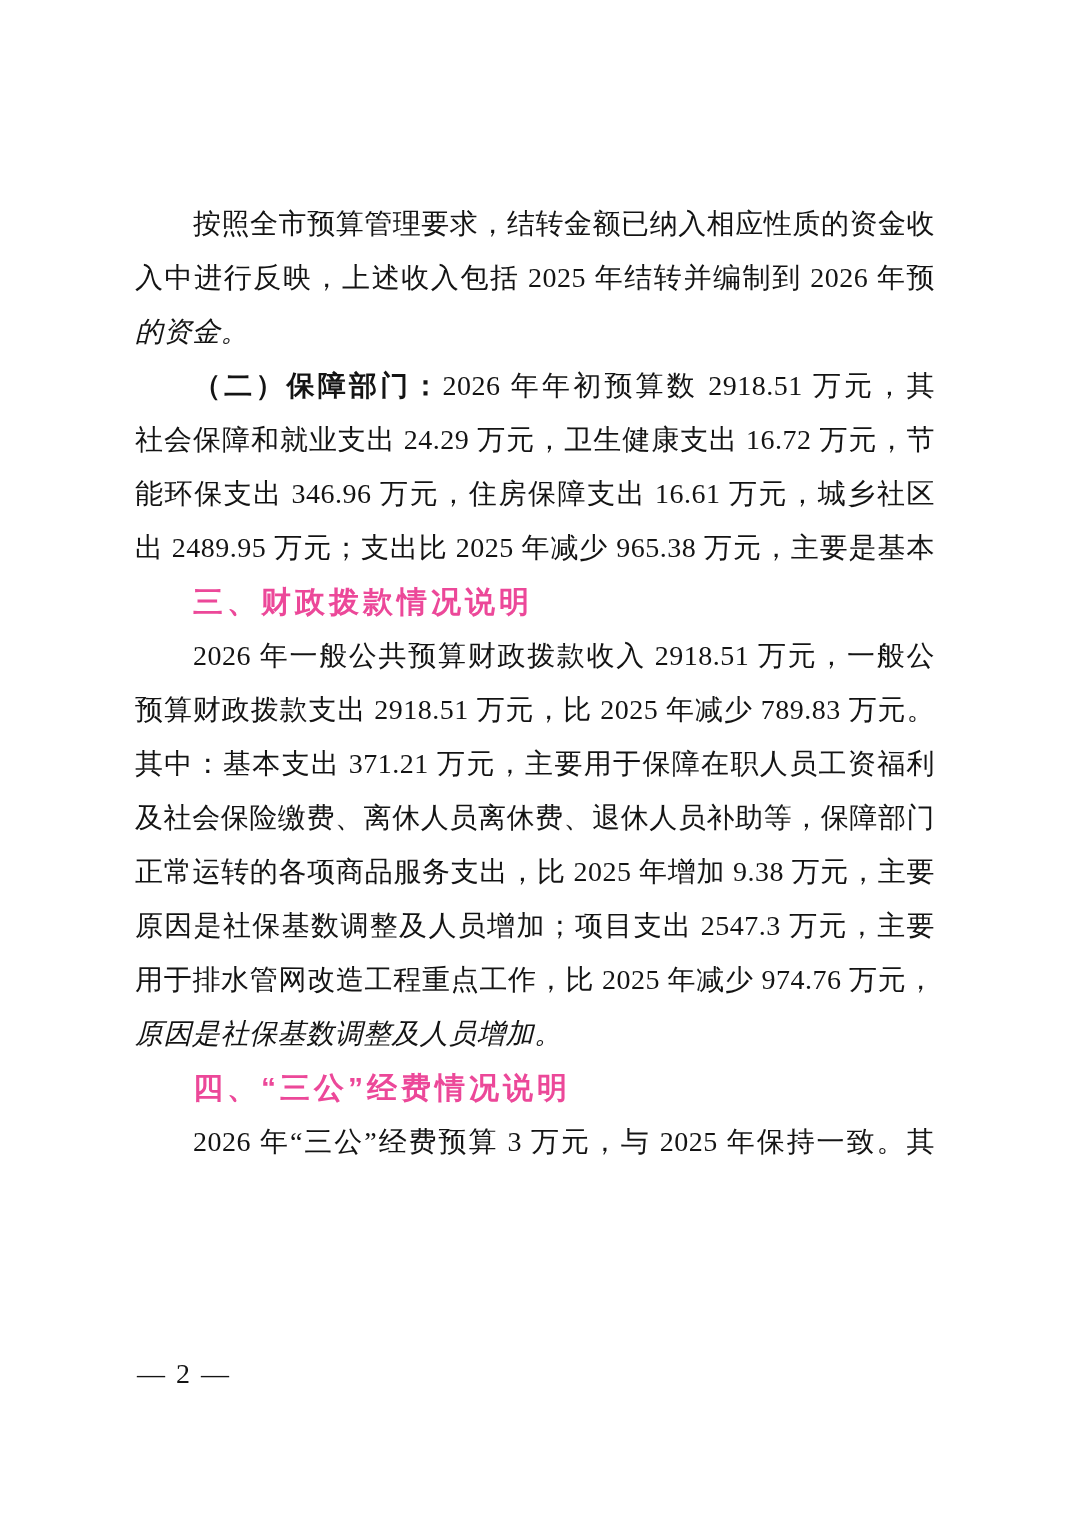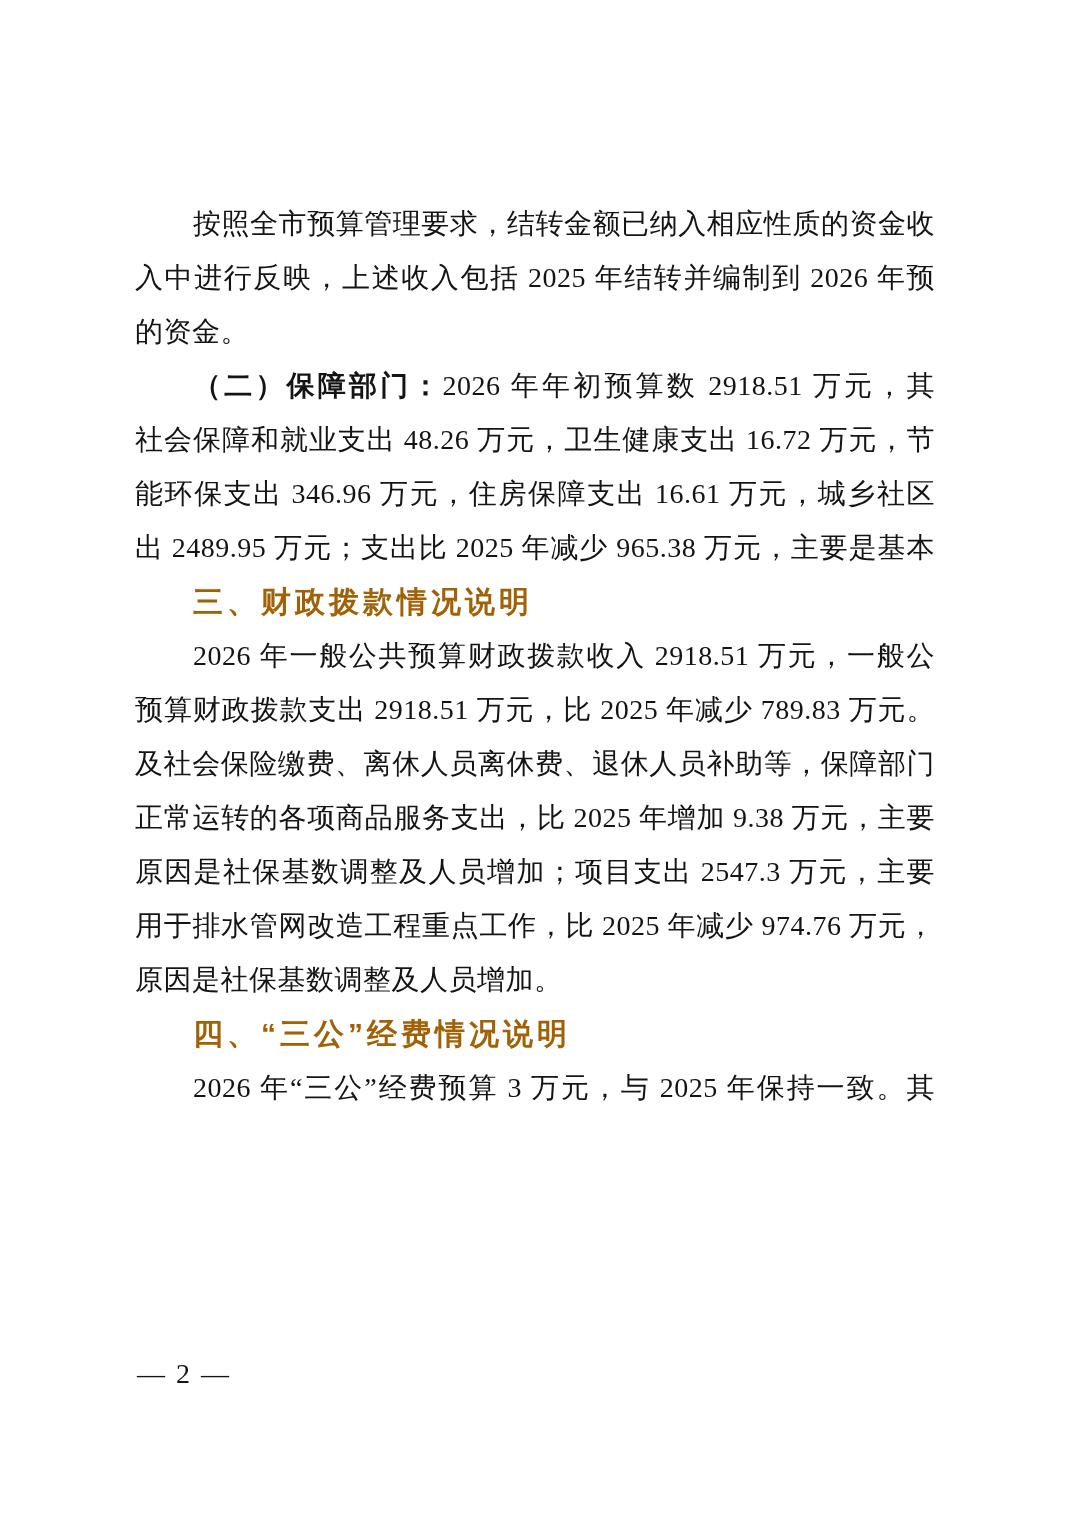--- a/index.html
+++ b/index.html
@@ -23,30 +23,30 @@
   }
   .line {
     font-size: 28px;
     line-height: 54px;
     height: 54px;
     overflow: hidden;
     text-align: justify;
     letter-spacing: 0.5px;
   }
   .j { text-align-last: justify; }
-  .end { text-align-last: left; }
+  .end { text-align-last: left; font-style: italic; }
   .ind { text-indent: 58px; }
   .lead { font-weight: bold; }
   .heading {
     font-size: 30px;
     line-height: 54px;
     height: 54px;
     font-family: "Liberation Sans", "DejaVu Sans", sans-serif;
     font-weight: bold;
-    color: #a16207;
+    color: #ec4899;
     text-indent: 58px;
     letter-spacing: 4px;
     overflow: hidden;
   }
   .page-number {
     position: absolute;
     left: 137px; top: 1356px;
     font-size: 28px;
     line-height: 36px;
     letter-spacing: 2px;
@@ -57,28 +57,29 @@
 <body>
 
 <div class="page">
   <div class="content">
 
     <div class="line j ind">按照全市预算管理要求，结转金额已纳入相应性质的资金收</div>
     <div class="line j">入中进行反映，上述收入包括 2025 年结转并编制到 2026 年预算</div>
     <div class="line end">的资金。</div>
 
     <div class="line j ind"><span class="lead">（二）保障部门：</span><span>2026 年年初预算数 2918.51 万元，其中：</span></div>
-    <div class="line j">社会保障和就业支出 48.26 万元，卫生健康支出 16.72 万元，节</div>
+    <div class="line j">社会保障和就业支出 24.29 万元，卫生健康支出 16.72 万元，节</div>
     <div class="line j">能环保支出 346.96 万元，住房保障支出 16.61 万元，城乡社区支</div>
     <div class="line j">出 2489.95 万元；支出比 2025 年减少 965.38 万元，主要是基本</div>
 
     <div class="heading">三、财政拨款情况说明</div>
 
     <div class="line j ind">2026 年一般公共预算财政拨款收入 2918.51 万元，一般公共</div>
     <div class="line j">预算财政拨款支出 2918.51 万元，比 2025 年减少 789.83 万元。</div>
+    <div class="line j">其中：基本支出 371.21 万元，主要用于保障在职人员工资福利</div>
     <div class="line j">及社会保险缴费、离休人员离休费、退休人员补助等，保障部门</div>
     <div class="line j">正常运转的各项商品服务支出，比 2025 年增加 9.38 万元，主要</div>
     <div class="line j">原因是社保基数调整及人员增加；项目支出 2547.3 万元，主要</div>
     <div class="line j">用于排水管网改造工程重点工作，比 2025 年减少 974.76 万元，</div>
     <div class="line end">原因是社保基数调整及人员增加。</div>
 
 
     <div class="heading">四、“三公”经费情况说明</div>
 
     <div class="line j ind">2026 年“三公”经费预算 3 万元，与 2025 年保持一致。其中：</div>

